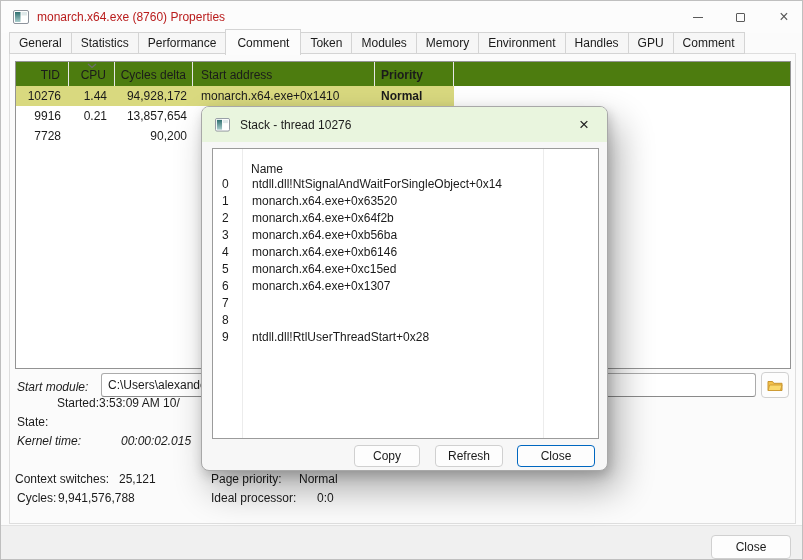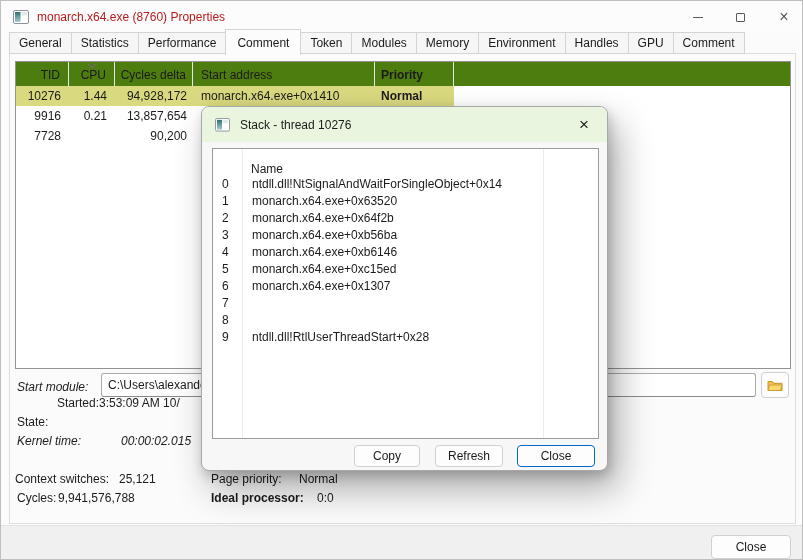--- a/index.html
+++ b/index.html
@@ -51,21 +51,21 @@
   .drow { position:absolute; height:19px; line-height:19px; display:flex; white-space:nowrap; }
   .drow .dl { display:inline-block; }
   .sm-label { position:absolute; left:16px; top:377px; line-height:19px;font-style:italic; }
   .sm-input { position:absolute; left:100px; top:372px; width:655px; height:24px;
               border:1px solid #ababab; border-bottom-color:#8a8a8a; border-radius:3px;
               background:#fff; padding:0 6px; font:12px "Liberation Sans",sans-serif; color:#1b1b1b; }
   .browse-btn { position:absolute; left:760px; top:371px; width:28px; height:26px;
                 background:#fdfdfd; border:1px solid #d0d0d0; border-radius:4px;
                 display:flex; align-items:center; justify-content:center; }
 
-  .w82 { width:82px; } .w41 { width:41px; } .w104 { width:104px; } .w88 { width:88px; } .w106 { width:106px;font-weight:bold; }
+  .w82 { width:82px; } .w41 { width:41px; } .w104 { width:104px; } .w88 { width:88px; } .w106 { width:106px; }
 
   
   .dlg { position:absolute; left:200px; top:105px; width:407px; height:365px;
          background:#f7f7f7; border:1px solid #a8a8a8; border-radius:8px;
          box-shadow: 10px 18px 36px rgba(0,0,0,.32), 2px 5px 12px rgba(0,0,0,.18);
          z-index:10; overflow:hidden; }
   .dlg-title { position:absolute; left:0; top:0; right:0; height:35px; background:#e9f5de;
                display:flex; align-items:center; padding:0 13px; }
   .dlg-title-text { margin-left:10px; }
   .dlg-x { position:absolute; right:12px; top:7px; width:22px; height:22px;

